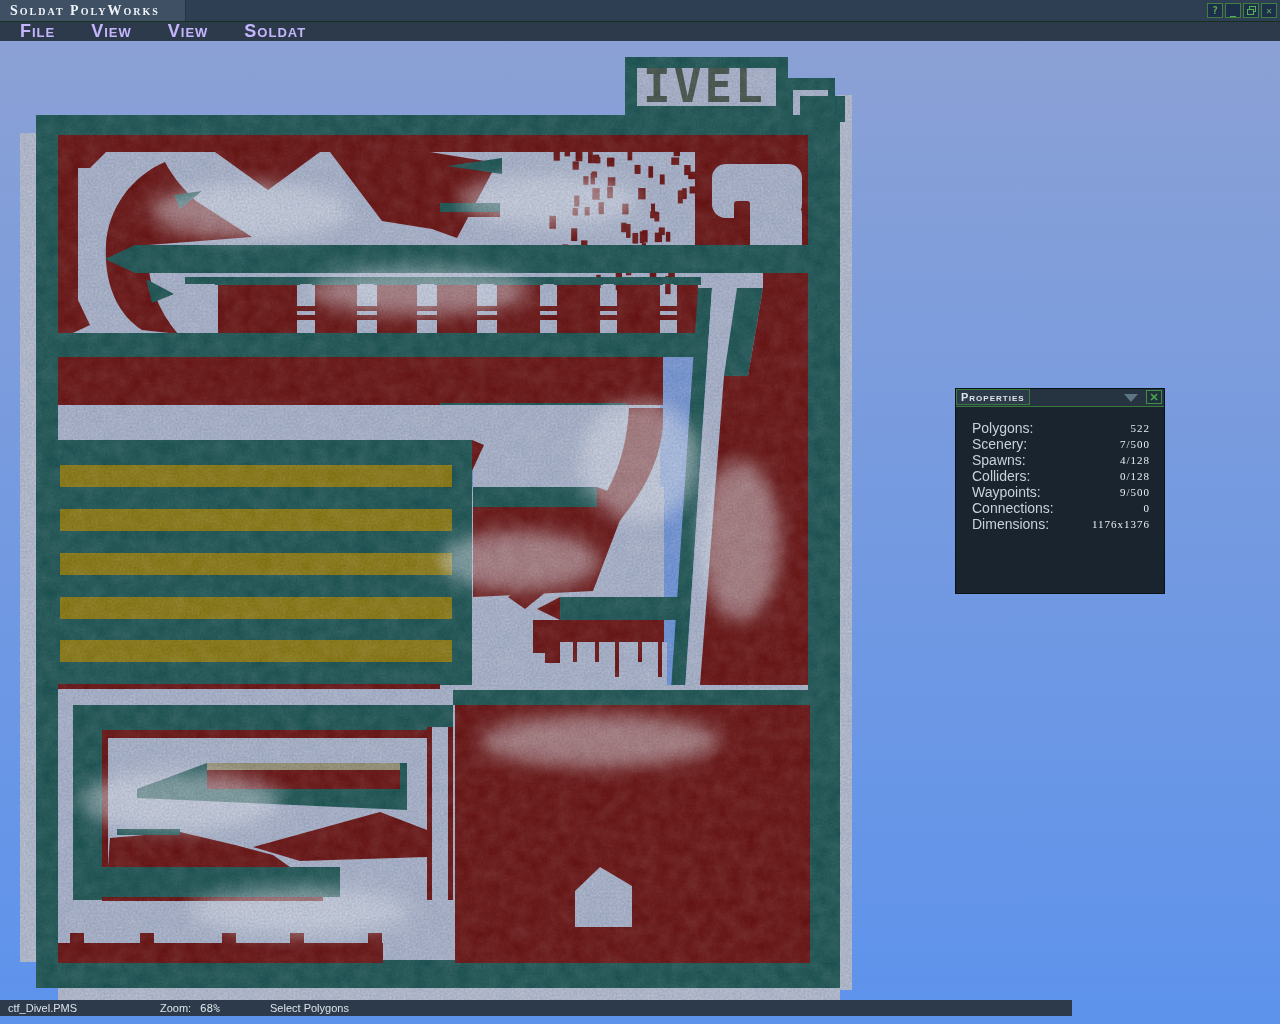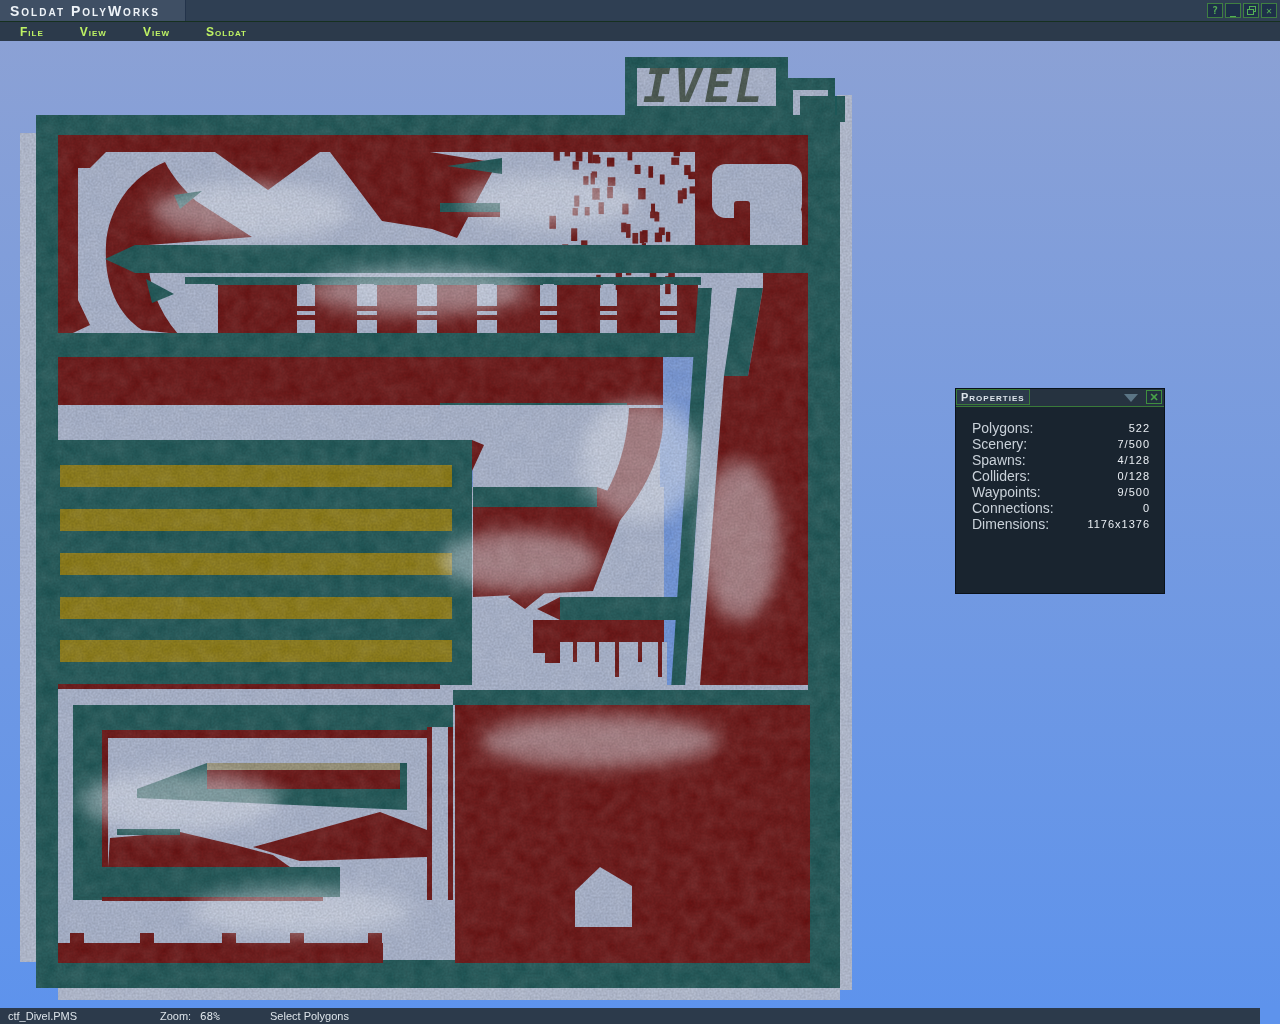--- a/index.html
+++ b/index.html
@@ -3,48 +3,48 @@
 <meta charset="utf-8">
 <style>
   html,body{margin:0;padding:0;}
   body{
     width:1280px;height:1024px;position:relative;overflow:hidden;
     background:#5e93ec;font-family:"Liberation Sans",sans-serif;
     -webkit-font-smoothing:none;
   }
   
   .titlebar{position:absolute;top:0;left:0;width:1280px;height:22px;background:#2f3f53;border-bottom:1px solid #16301f;box-sizing:border-box;}
-  .title-block{position:absolute;left:0;top:0;width:186px;height:21px;background:#3f4f64;display:flex;align-items:center;padding-left:10px;box-sizing:border-box;border-right:1px solid #23334a;}
+  .title-block{position:absolute;left:0;top:0;width:186px;height:21px;background:#3f4f64;display:flex;align-items:center;padding-left:10px;box-sizing:border-box;border-right:1px solid #23334a;font-family:Liberation Serif, serif;}
   .title-text{font-variant:small-caps;font-weight:bold;font-size:14px;letter-spacing:2px;color:#eef3f8;white-space:nowrap;}
   .win-controls{position:absolute;right:3px;top:3px;display:flex;gap:2px;}
   .win-btn{width:16px;height:15px;background:#1e3049;border:1px solid #3f7f42;color:#55b055;
     font-size:10px;font-weight:bold;display:flex;align-items:center;justify-content:center;
     padding:0;box-sizing:border-box;font-family:"DejaVu Sans Mono",monospace;cursor:default;}
   .restore-icon{position:relative;width:9px;height:9px;}
   .restore-icon .r1{position:absolute;right:0;top:0;width:5px;height:4px;border:1px solid #55b055;}
   .restore-icon .r2{position:absolute;left:0;bottom:0;width:5px;height:4px;border:1px solid #55b055;background:#1e3049;}
   .menubar{position:absolute;top:22px;left:0;width:1280px;height:19px;background:#2c3a4b;display:flex;align-items:center;padding-left:20px;box-sizing:border-box;}
-  .menu-item{font-variant:small-caps;font-weight:bold;color:#bef264;font-size:12px;letter-spacing:1px;margin-right:36px;}
+  .menu-item{font-variant:small-caps;font-weight:bold;color:#c4b5fd;font-size:18px;letter-spacing:1px;margin-right:36px;}
   
-  .canvas{position:absolute;top:41px;left:0;width:1280px;height:967px;font-style:italic;}
+  .canvas{position:absolute;top:41px;left:0;width:1280px;height:967px;}
   .canvas svg{position:absolute;top:0;left:0;}
   
   .panel{position:absolute;left:955px;top:388px;width:210px;height:206px;background:#19242f;border:1px solid #0a121a;box-sizing:border-box;z-index:5;}
   .panel-titlebar{height:17px;background:#263340;border-bottom:1px solid #3a7a3a;position:relative;}
   .panel-tab{position:absolute;left:0;top:0;height:16px;padding:0 4px;background:#2c3a4a;border:1px solid #3a7a3a;box-sizing:border-box;display:flex;align-items:center;}
   .panel-tab span{font-variant:small-caps;font-weight:bold;font-size:11px;letter-spacing:1px;color:#dce3ea;}
   .tri{position:absolute;right:26px;top:5px;width:0;height:0;border-left:7px solid transparent;border-right:7px solid transparent;border-top:8px solid #5b7585;}
   .panel-close{position:absolute;right:2px;top:1px;width:16px;height:14px;background:#22303e;border:1px solid #3f8f3f;
     color:#49a349;font-size:11px;font-weight:bold;line-height:11px;display:flex;align-items:center;justify-content:center;padding:0;box-sizing:border-box;}
   .panel-body{padding-top:13px;}
   .prow{display:flex;justify-content:space-between;align-items:center;height:16px;padding:0 14px 0 16px;}
   .plabel{color:#c9d1d9;font-size:14px;}
-  .pvalue{color:#e9eef3;font-size:11px;font-family:Liberation Sans, sans-serif;letter-spacing:1px;text-align:right;}
+  .pvalue{color:#e9eef3;font-size:11px;font-family:Liberation Serif, serif;letter-spacing:1px;text-align:right;}
   
-  .statusbar{position:absolute;bottom:0;left:0;width:1260px;height:16px;background:#2c3a4b;color:#dde4ea;font-size:11px;}
+  .statusbar{position:absolute;bottom:8px;left:0;width:1072px;height:16px;background:#2c3a4b;color:#dde4ea;font-size:11px;}
   .statusbar span{position:absolute;top:2px;white-space:nowrap;}
   .sb-file{left:8px;}
   .sb-zoom-label{left:160px;}
   .sb-zoom-value{left:200px;font-family:"DejaVu Sans Mono",monospace;font-size:11px;}
   .sb-tool{left:270px;}
 </style>
 </head>
 <body>
 
 <div class="titlebar">

